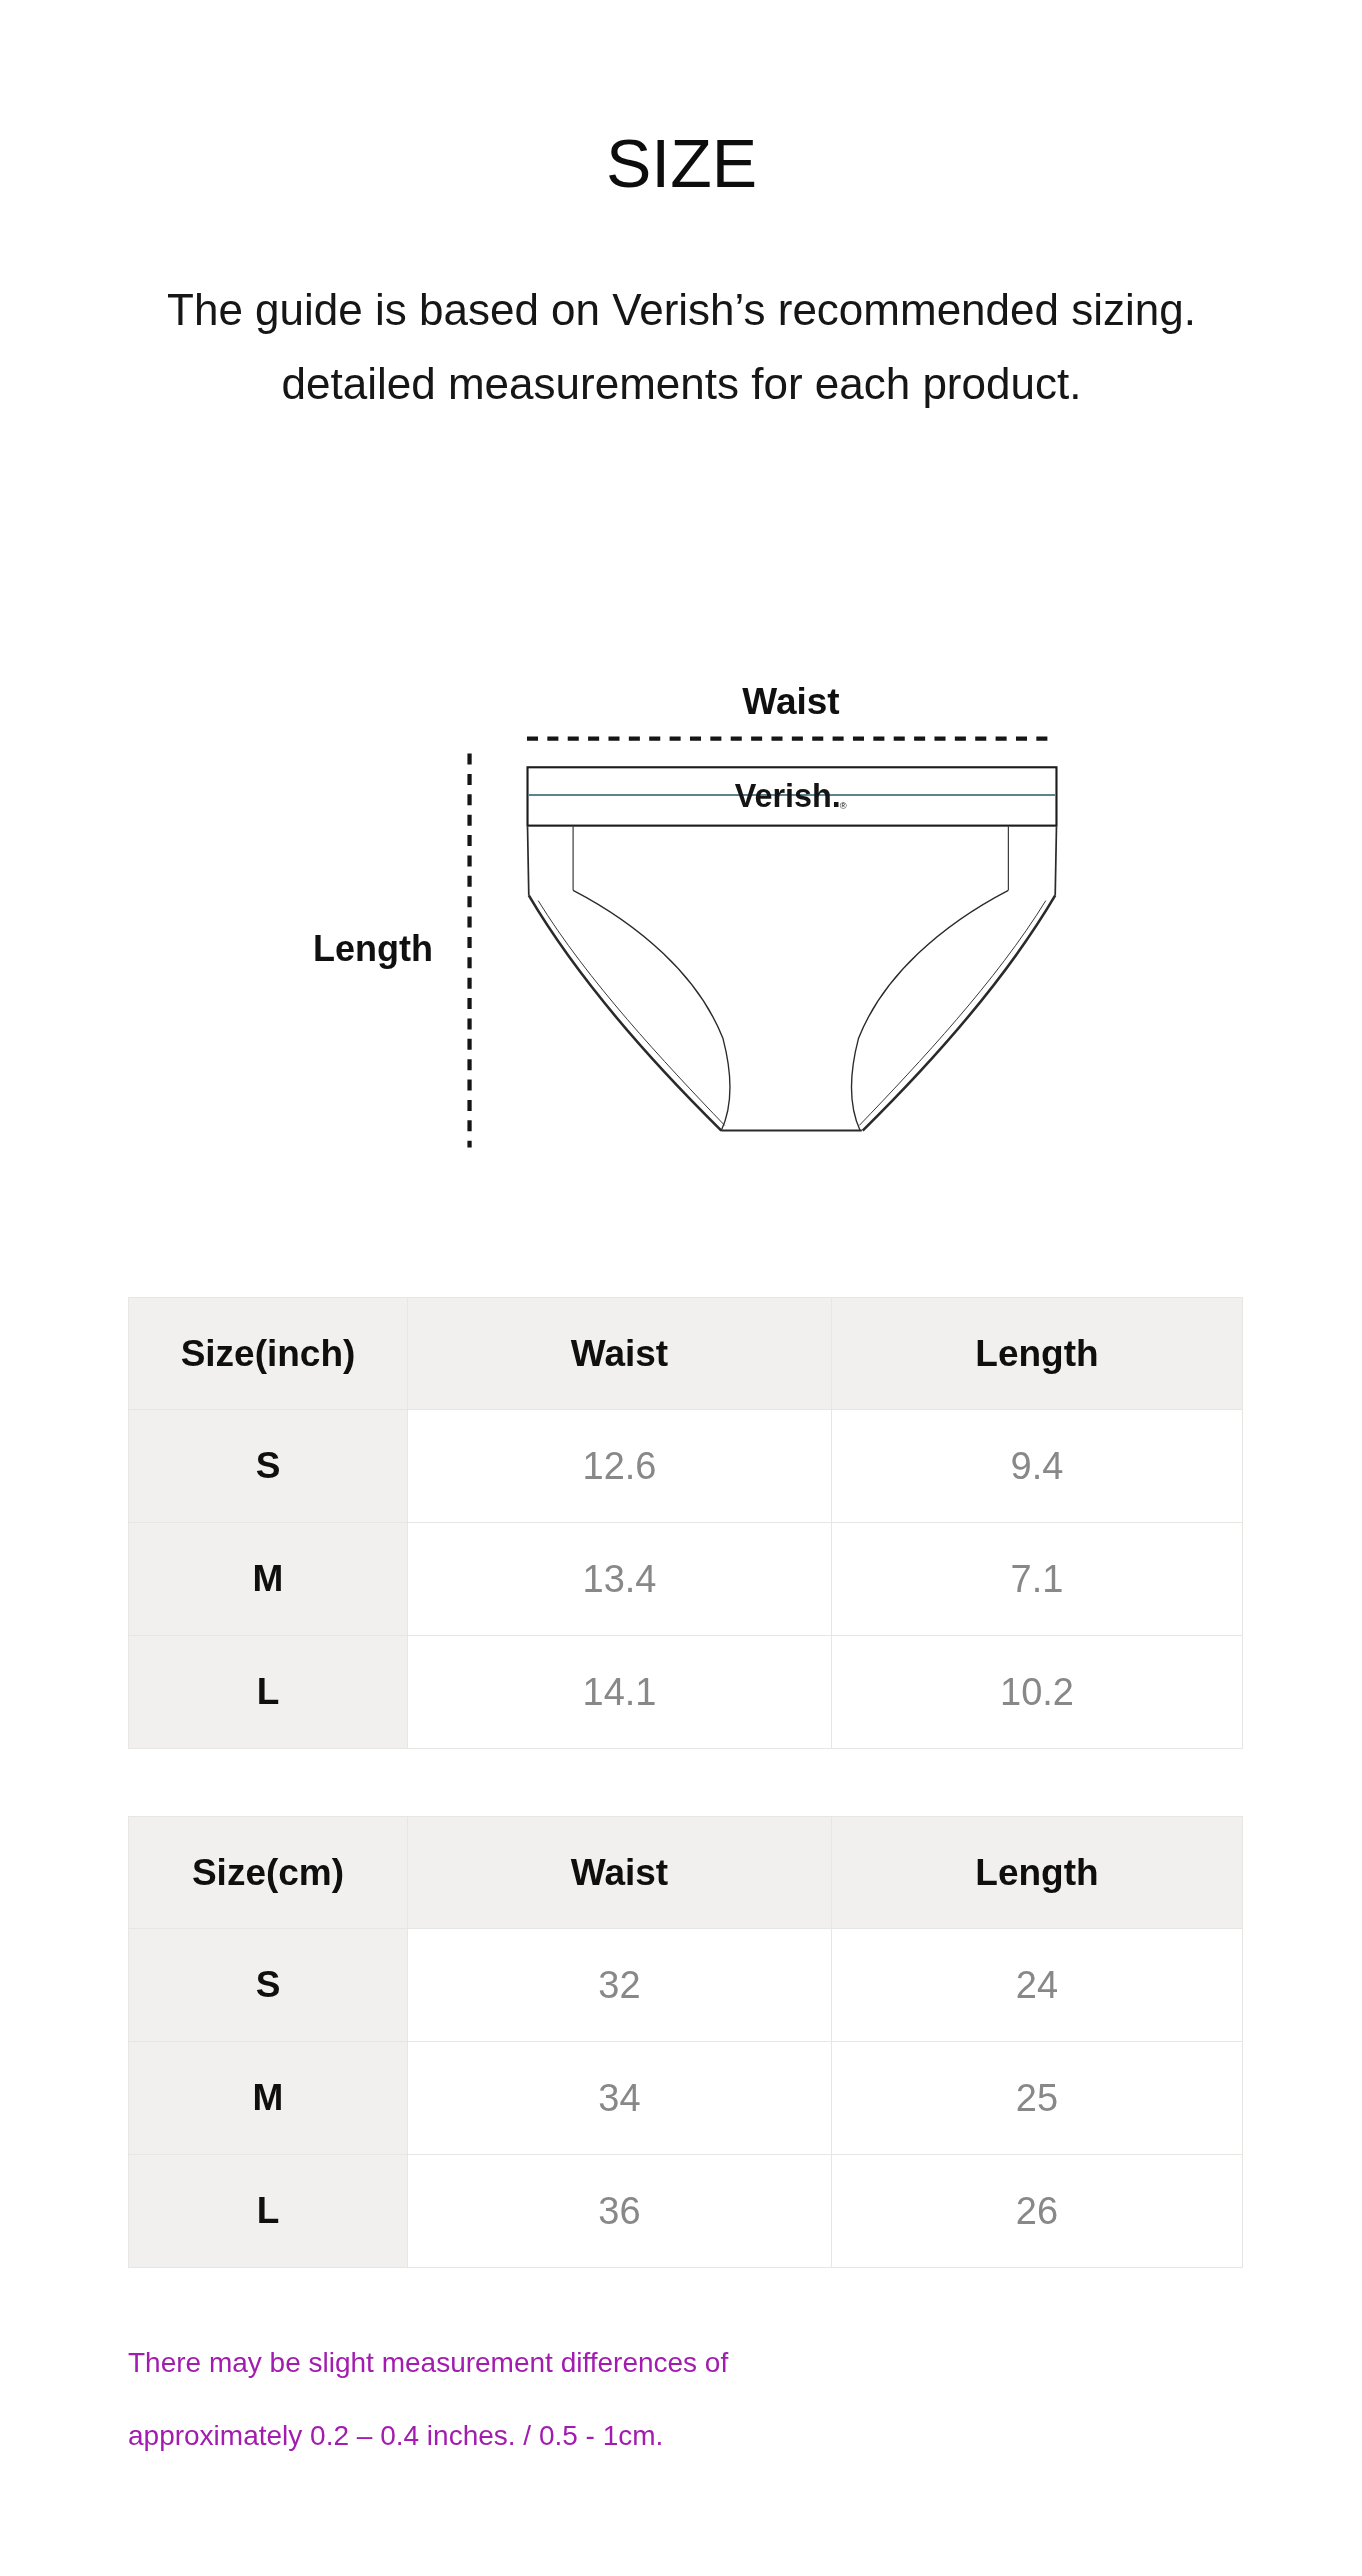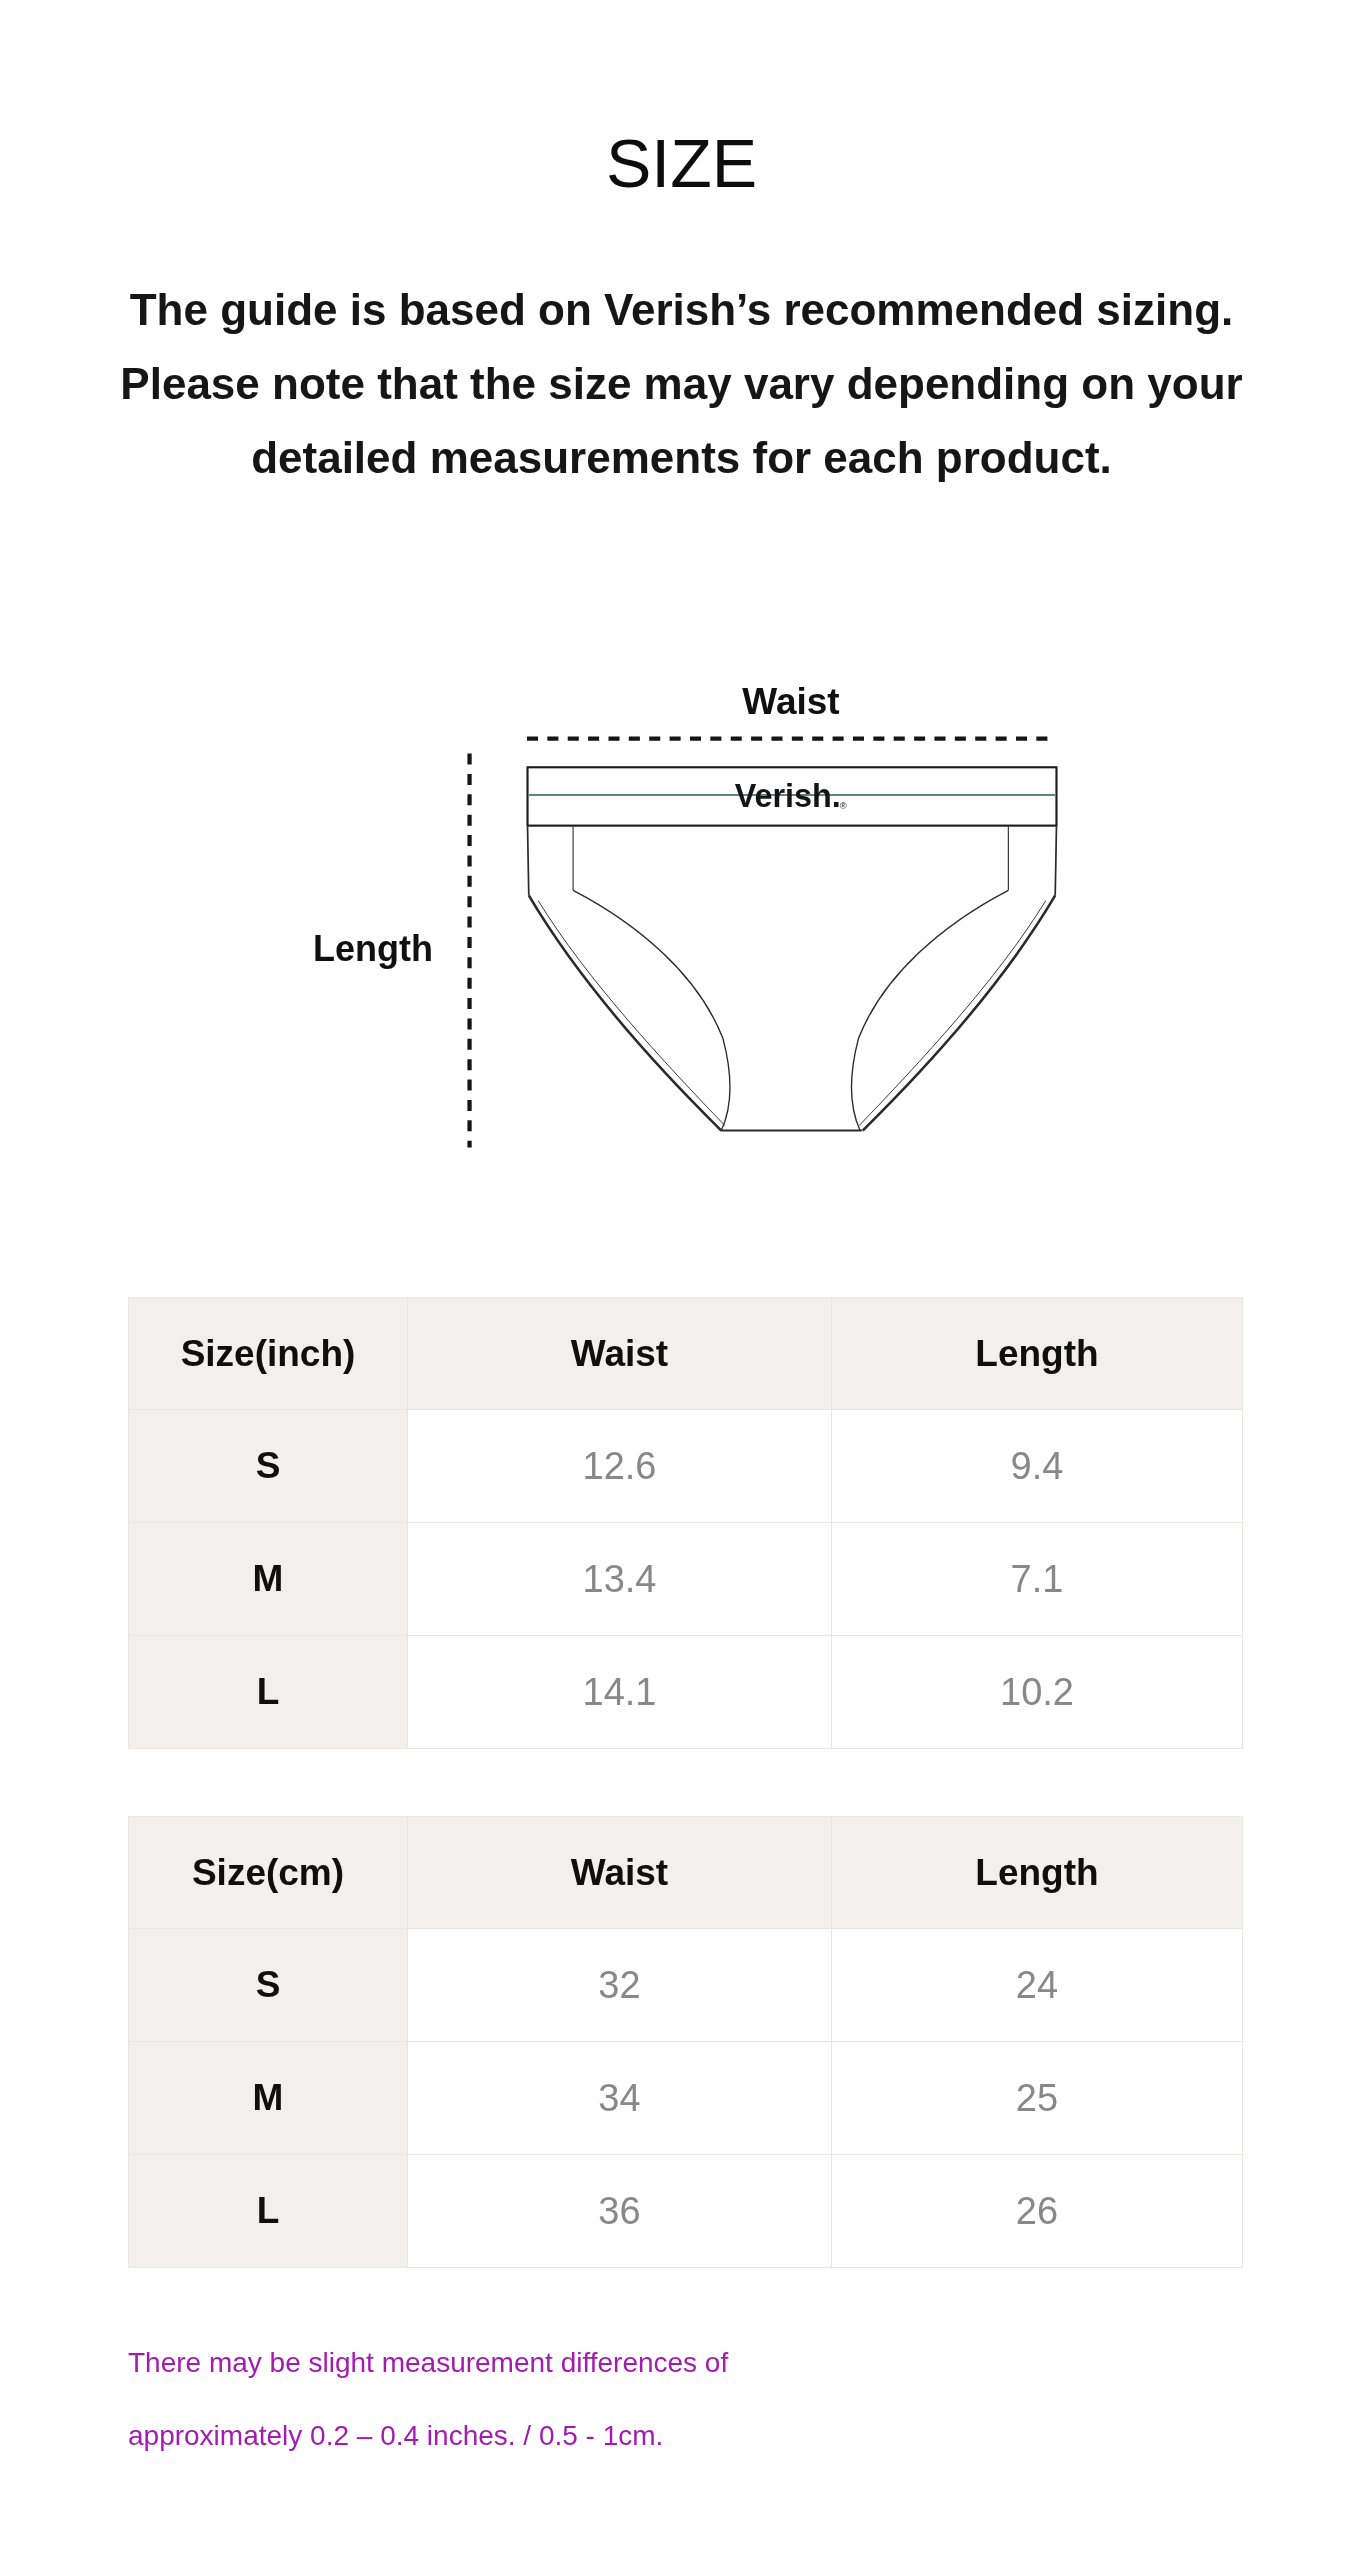--- a/index.html
+++ b/index.html
@@ -20,21 +20,21 @@
     font-size:68px;font-weight:400;
     letter-spacing:0px;
     color:#0d0d0d;
     line-height:68px;
   }
 
   
   #intro{
     top:273px;left:0;width:1363px;
     text-align:center;
-    font-size:44px;font-weight:700;
+    font-size:44px;font-weight:400;
     color:#161616;
     line-height:74px;
   }
 
   
   #diagram{top:664px;left:0;width:1363px;height:528px;}
   .diagram-label{
     font-size:37px;font-weight:700;color:#101010;line-height:41px;
   }
   #waist-label{top:17px;left:526px;width:530px;text-align:center;}
@@ -87,21 +87,20 @@
 </style>
 </head>
 <body>
 
 <div id="page">
 
   <div id="title" class="abs">SIZE</div>
 
   <div id="intro" class="abs">
     <div>The guide is based on Verish’s recommended sizing.</div>
-    <div>Please note that the size may vary depending on your</div>
     <div>detailed measurements for each product.</div>
   </div>
 
   <div id="diagram" class="abs">
 
     <div id="waist-label" class="abs diagram-label">Waist</div>
 
     <svg id="h-dash" class="abs" width="530" height="5.1" viewBox="0 0 622 6">
       <line x1="0" y1="3" x2="622" y2="3" stroke="#151515" stroke-width="5" stroke-dasharray="13 11"></line>
     </svg>

